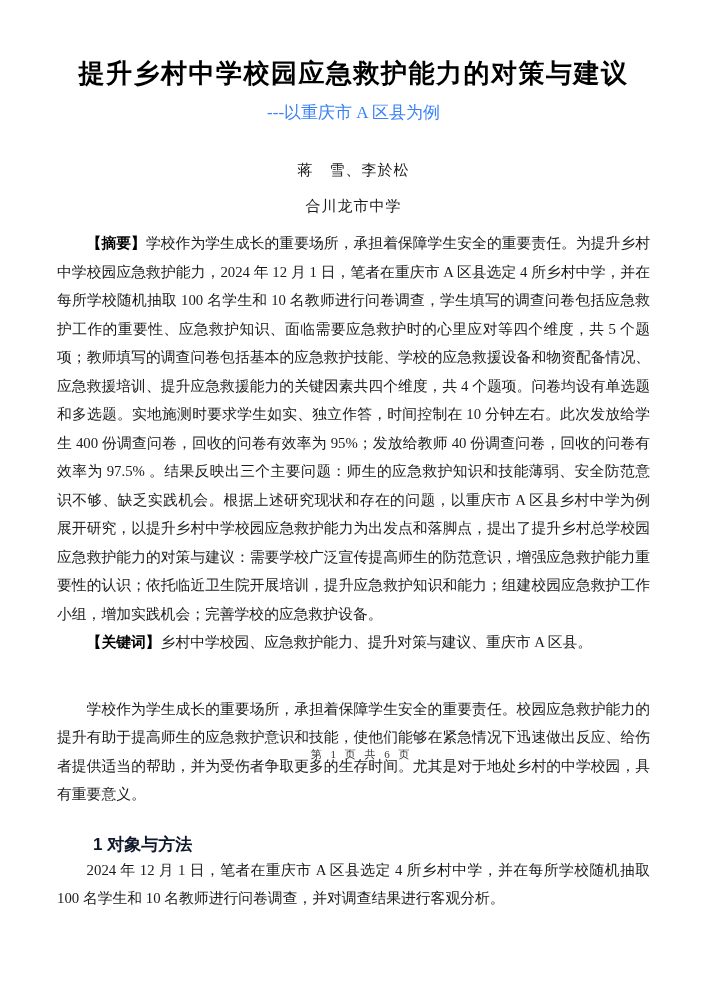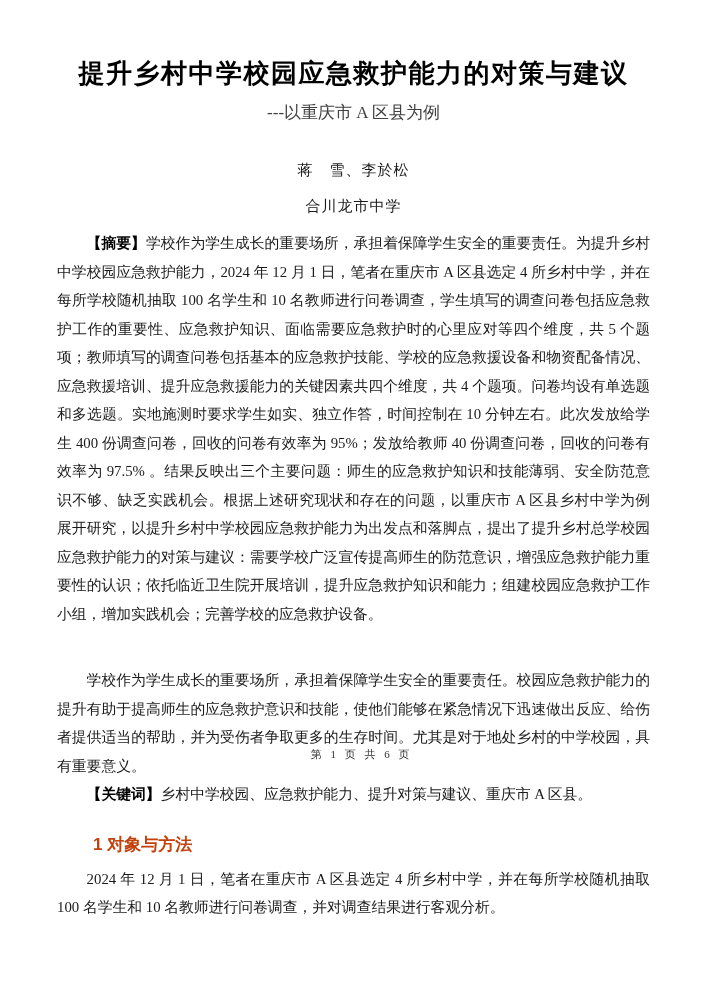--- a/index.html
+++ b/index.html
@@ -30,21 +30,21 @@
     text-align: center;
     letter-spacing: 1.5px;
     color: #000;
     margin: 0;
   }
   .doc-subtitle {
     font-size: 17px;
     line-height: 24px;
     text-align: center;
     margin-top: 11px;
-    color: #404040;
+    color: #3b82f6;
   }
   .doc-authors {
     font-size: 15px;
     line-height: 20px;
     text-align: center;
     margin-top: 35px;
     letter-spacing: 1px;
   }
   .doc-affiliation {
     font-size: 15px;
@@ -66,32 +66,32 @@
     font-family: Liberation Sans, sans-serif;
     font-weight: bold;
     color: #000;
   }
   .intro-para { margin-top: 38px; }
   .sec-h1 {
     font-family: "Liberation Sans", sans-serif;
     font-weight: bold;
     font-size: 17px;
     line-height: 22px;
-    color: #c2410c;
+    color: #0f172a;
     margin: 25px 0 0 36px;
   }
   .sec-h2 {
     font-family: "Liberation Sans", sans-serif;
     font-weight: bold;
     font-size: 15px;
     line-height: 20px;
     color: #000;
     margin: 21px 0 0 41px;
   }
-  .sec-para { margin-top: 9px; }
+  .sec-para { }
   .page-footer {
     position: absolute;
     bottom: 56px;
     left: 16px;
     right: 0;
     text-align: center;
     font-size: 11px;
     letter-spacing: 3px;
     color: #333;
   }
@@ -104,23 +104,23 @@
   <h1 class="doc-title">提升乡村中学校园应急救护能力的对策与建议</h1>
 
   <div class="doc-subtitle">---以重庆市 A 区县为例</div>
 
   <div class="doc-authors">蒋　雪、李於松</div>
 
   <div class="doc-affiliation">合川龙市中学</div>
 
   <p class="para abstract-para"><span class="label-bold">【摘要】</span><span>学校作为学生成长的重要场所，承担着保障学生安全的重要责任。为提升乡村中学校园应急救护能力，2024 年 12 月 1 日，笔者在重庆市 A 区县选定 4 所乡村中学，并在每所学校随机抽取 100 名学生和 10 名教师进行问卷调查，学生填写的调查问卷包括应急救护工作的重要性、应急救护知识、面临需要应急救护时的心里应对等四个维度，共 5 个题项；教师填写的调查问卷包括基本的应急救护技能、学校的应急救援设备和物资配备情况、应急救援培训、提升应急救援能力的关键因素共四个维度，共 4 个题项。问卷均设有单选题和多选题。实地施测时要求学生如实、独立作答，时间控制在 10 分钟左右。此次发放给学生 400 份调查问卷，回收的问卷有效率为 95%；发放给教师 40 份调查问卷，回收的问卷有效率为 97.5% 。结果反映出三个主要问题：师生的应急救护知识和技能薄弱、安全防范意识不够、缺乏实践机会。根据上述研究现状和存在的问题，以重庆市 A 区县乡村中学为例展开研究，以提升乡村中学校园应急救护能力为出发点和落脚点，提出了提升乡村总学校园应急救护能力的对策与建议：需要学校广泛宣传提高师生的防范意识，增强应急救护能力重要性的认识；依托临近卫生院开展培训，提升应急救护知识和能力；组建校园应急救护工作小组，增加实践机会；完善学校的应急救护设备。</span></p>
 
+  <p class="para"><span class="label-bold">【关键词】</span><span>乡村中学校园、应急救护能力、提升对策与建议、重庆市 A 区县。</span></p>
+
   <p class="para intro-para">学校作为学生成长的重要场所，承担着保障学生安全的重要责任。校园应急救护能力的提升有助于提高师生的应急救护意识和技能，使他们能够在紧急情况下迅速做出反应、给伤者提供适当的帮助，并为受伤者争取更多的生存时间。尤其是对于地处乡村的中学校园，具有重要意义。</p>
-
-  <p class="para"><span class="label-bold">【关键词】</span><span>乡村中学校园、应急救护能力、提升对策与建议、重庆市 A 区县。</span></p>
 
   <h2 class="sec-h1">1 对象与方法</h2>
 
 
   <p class="para sec-para">2024 年 12 月 1 日，笔者在重庆市 A 区县选定 4 所乡村中学，并在每所学校随机抽取 100 名学生和 10 名教师进行问卷调查，并对调查结果进行客观分析。</p>
 
 
   <div class="page-footer">第 1 页 共 6 页</div>
 
 </div>

